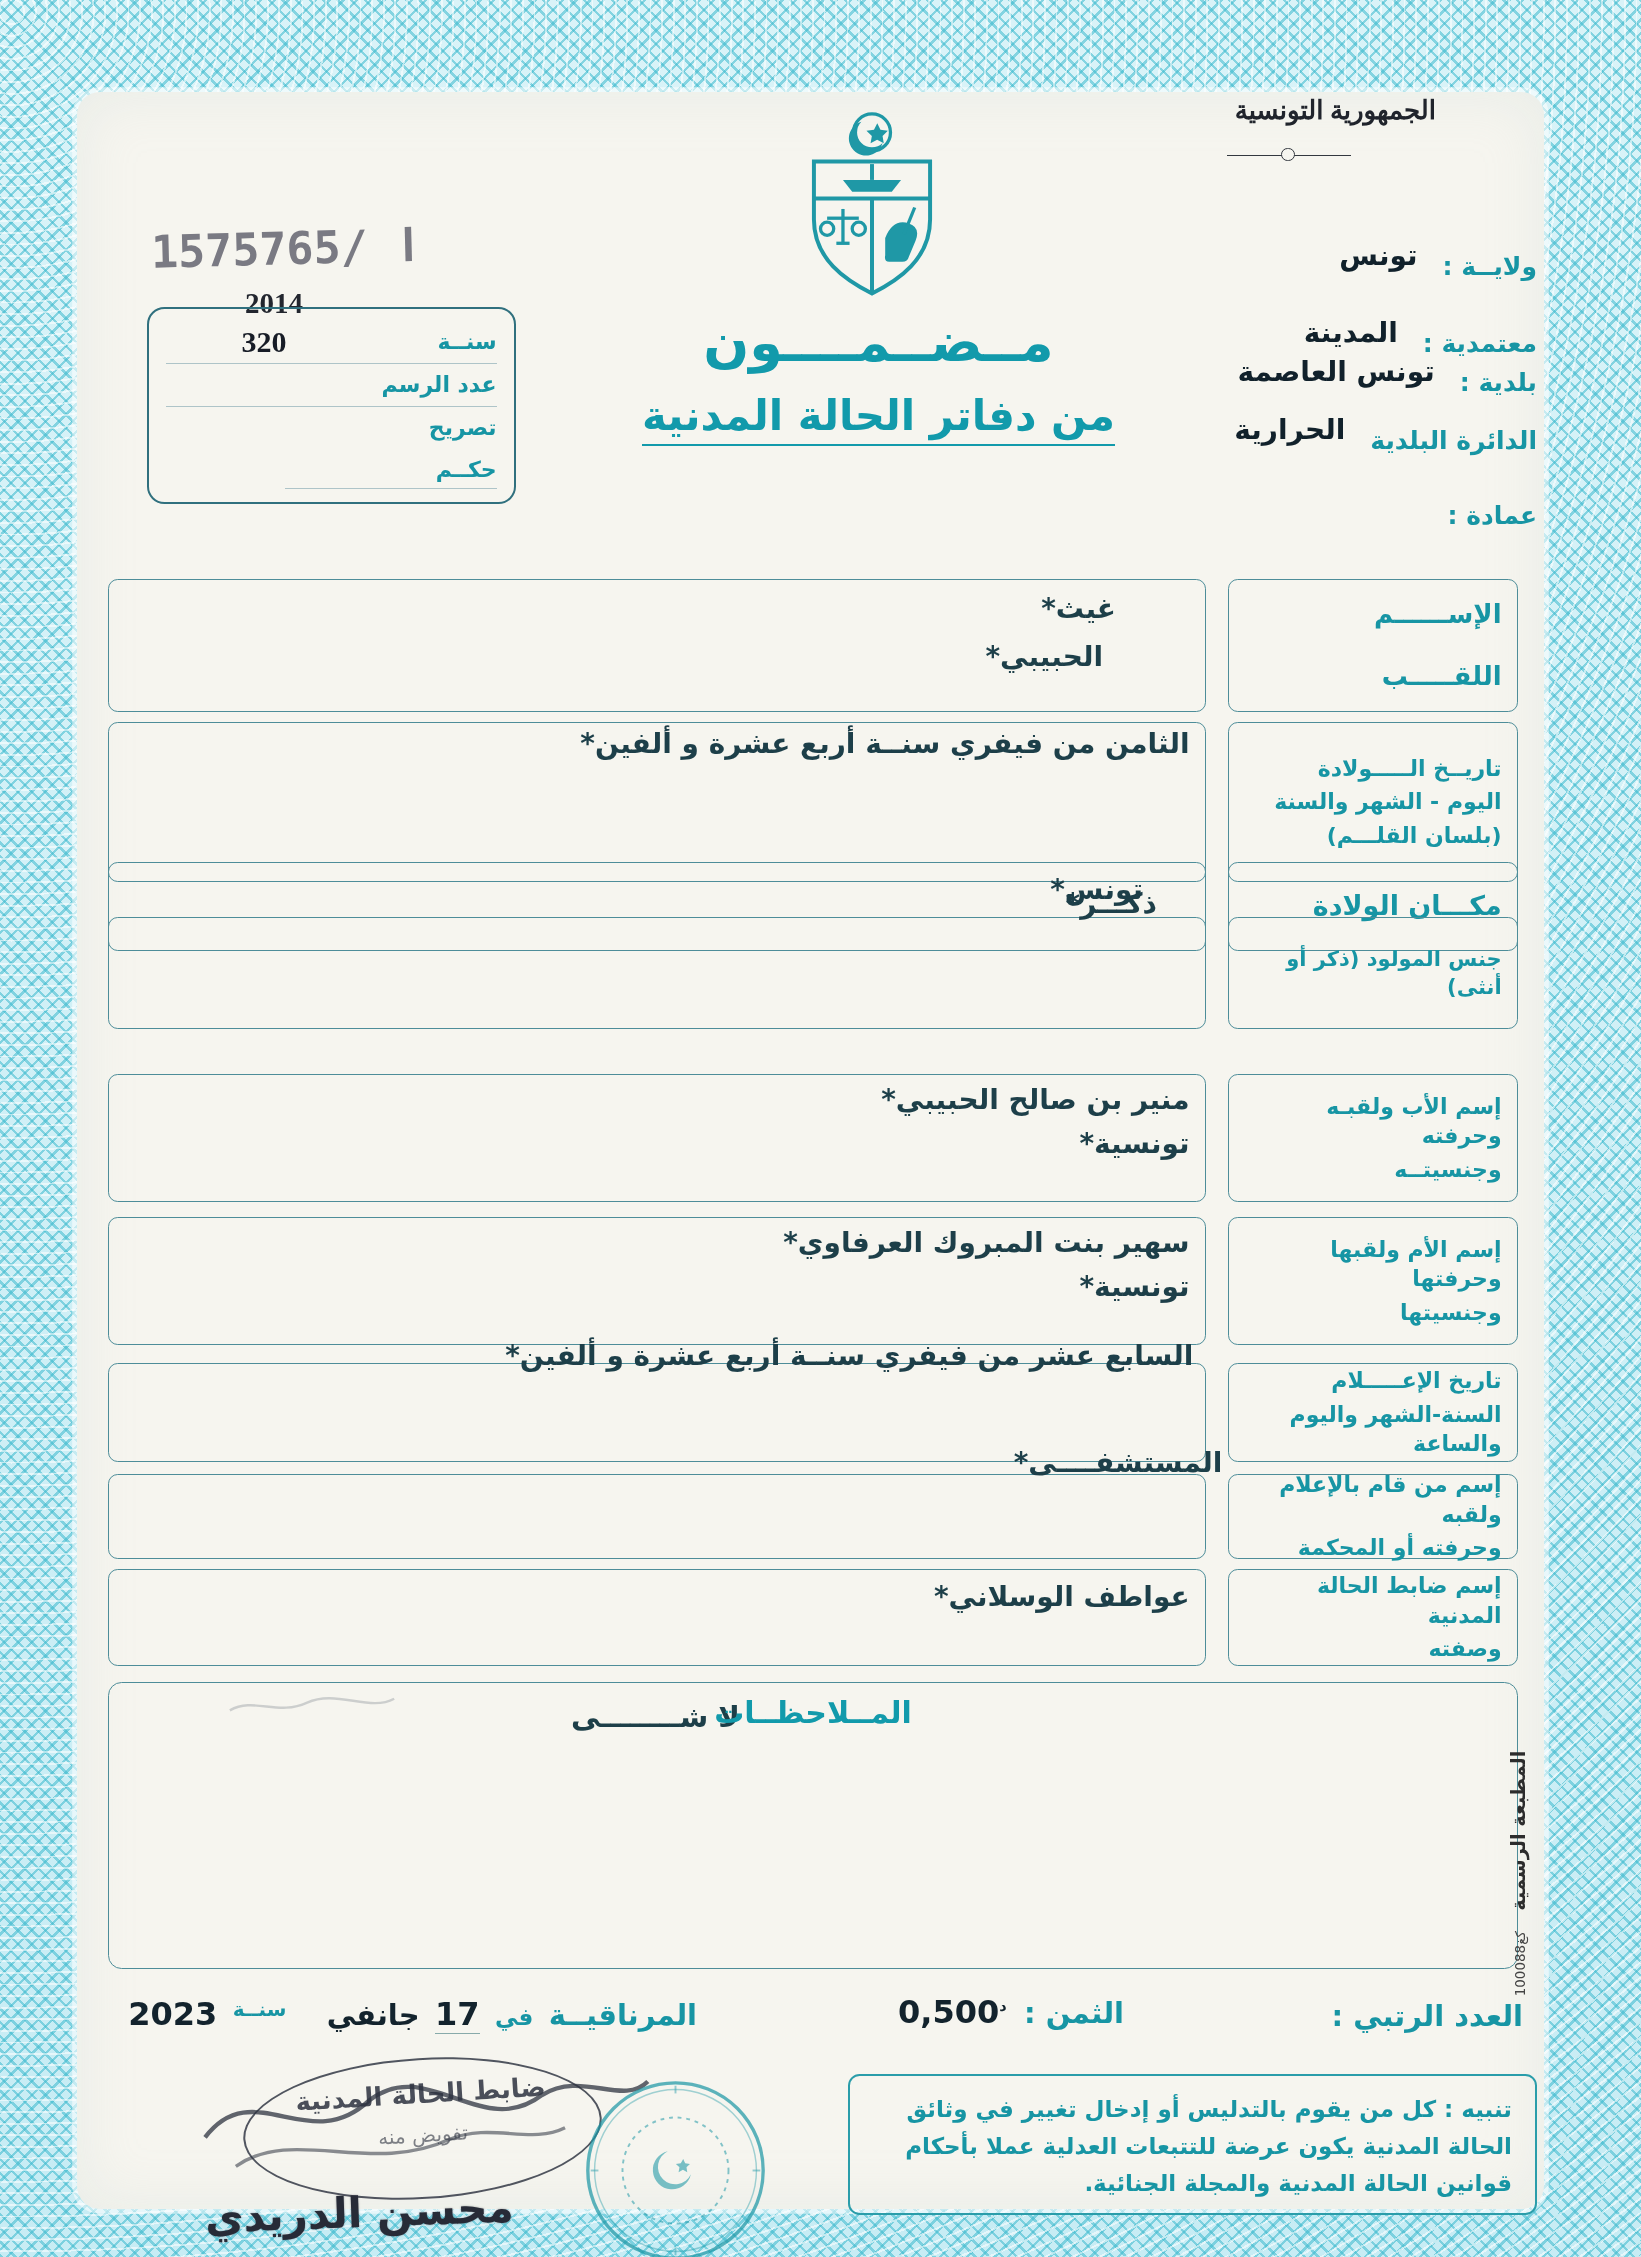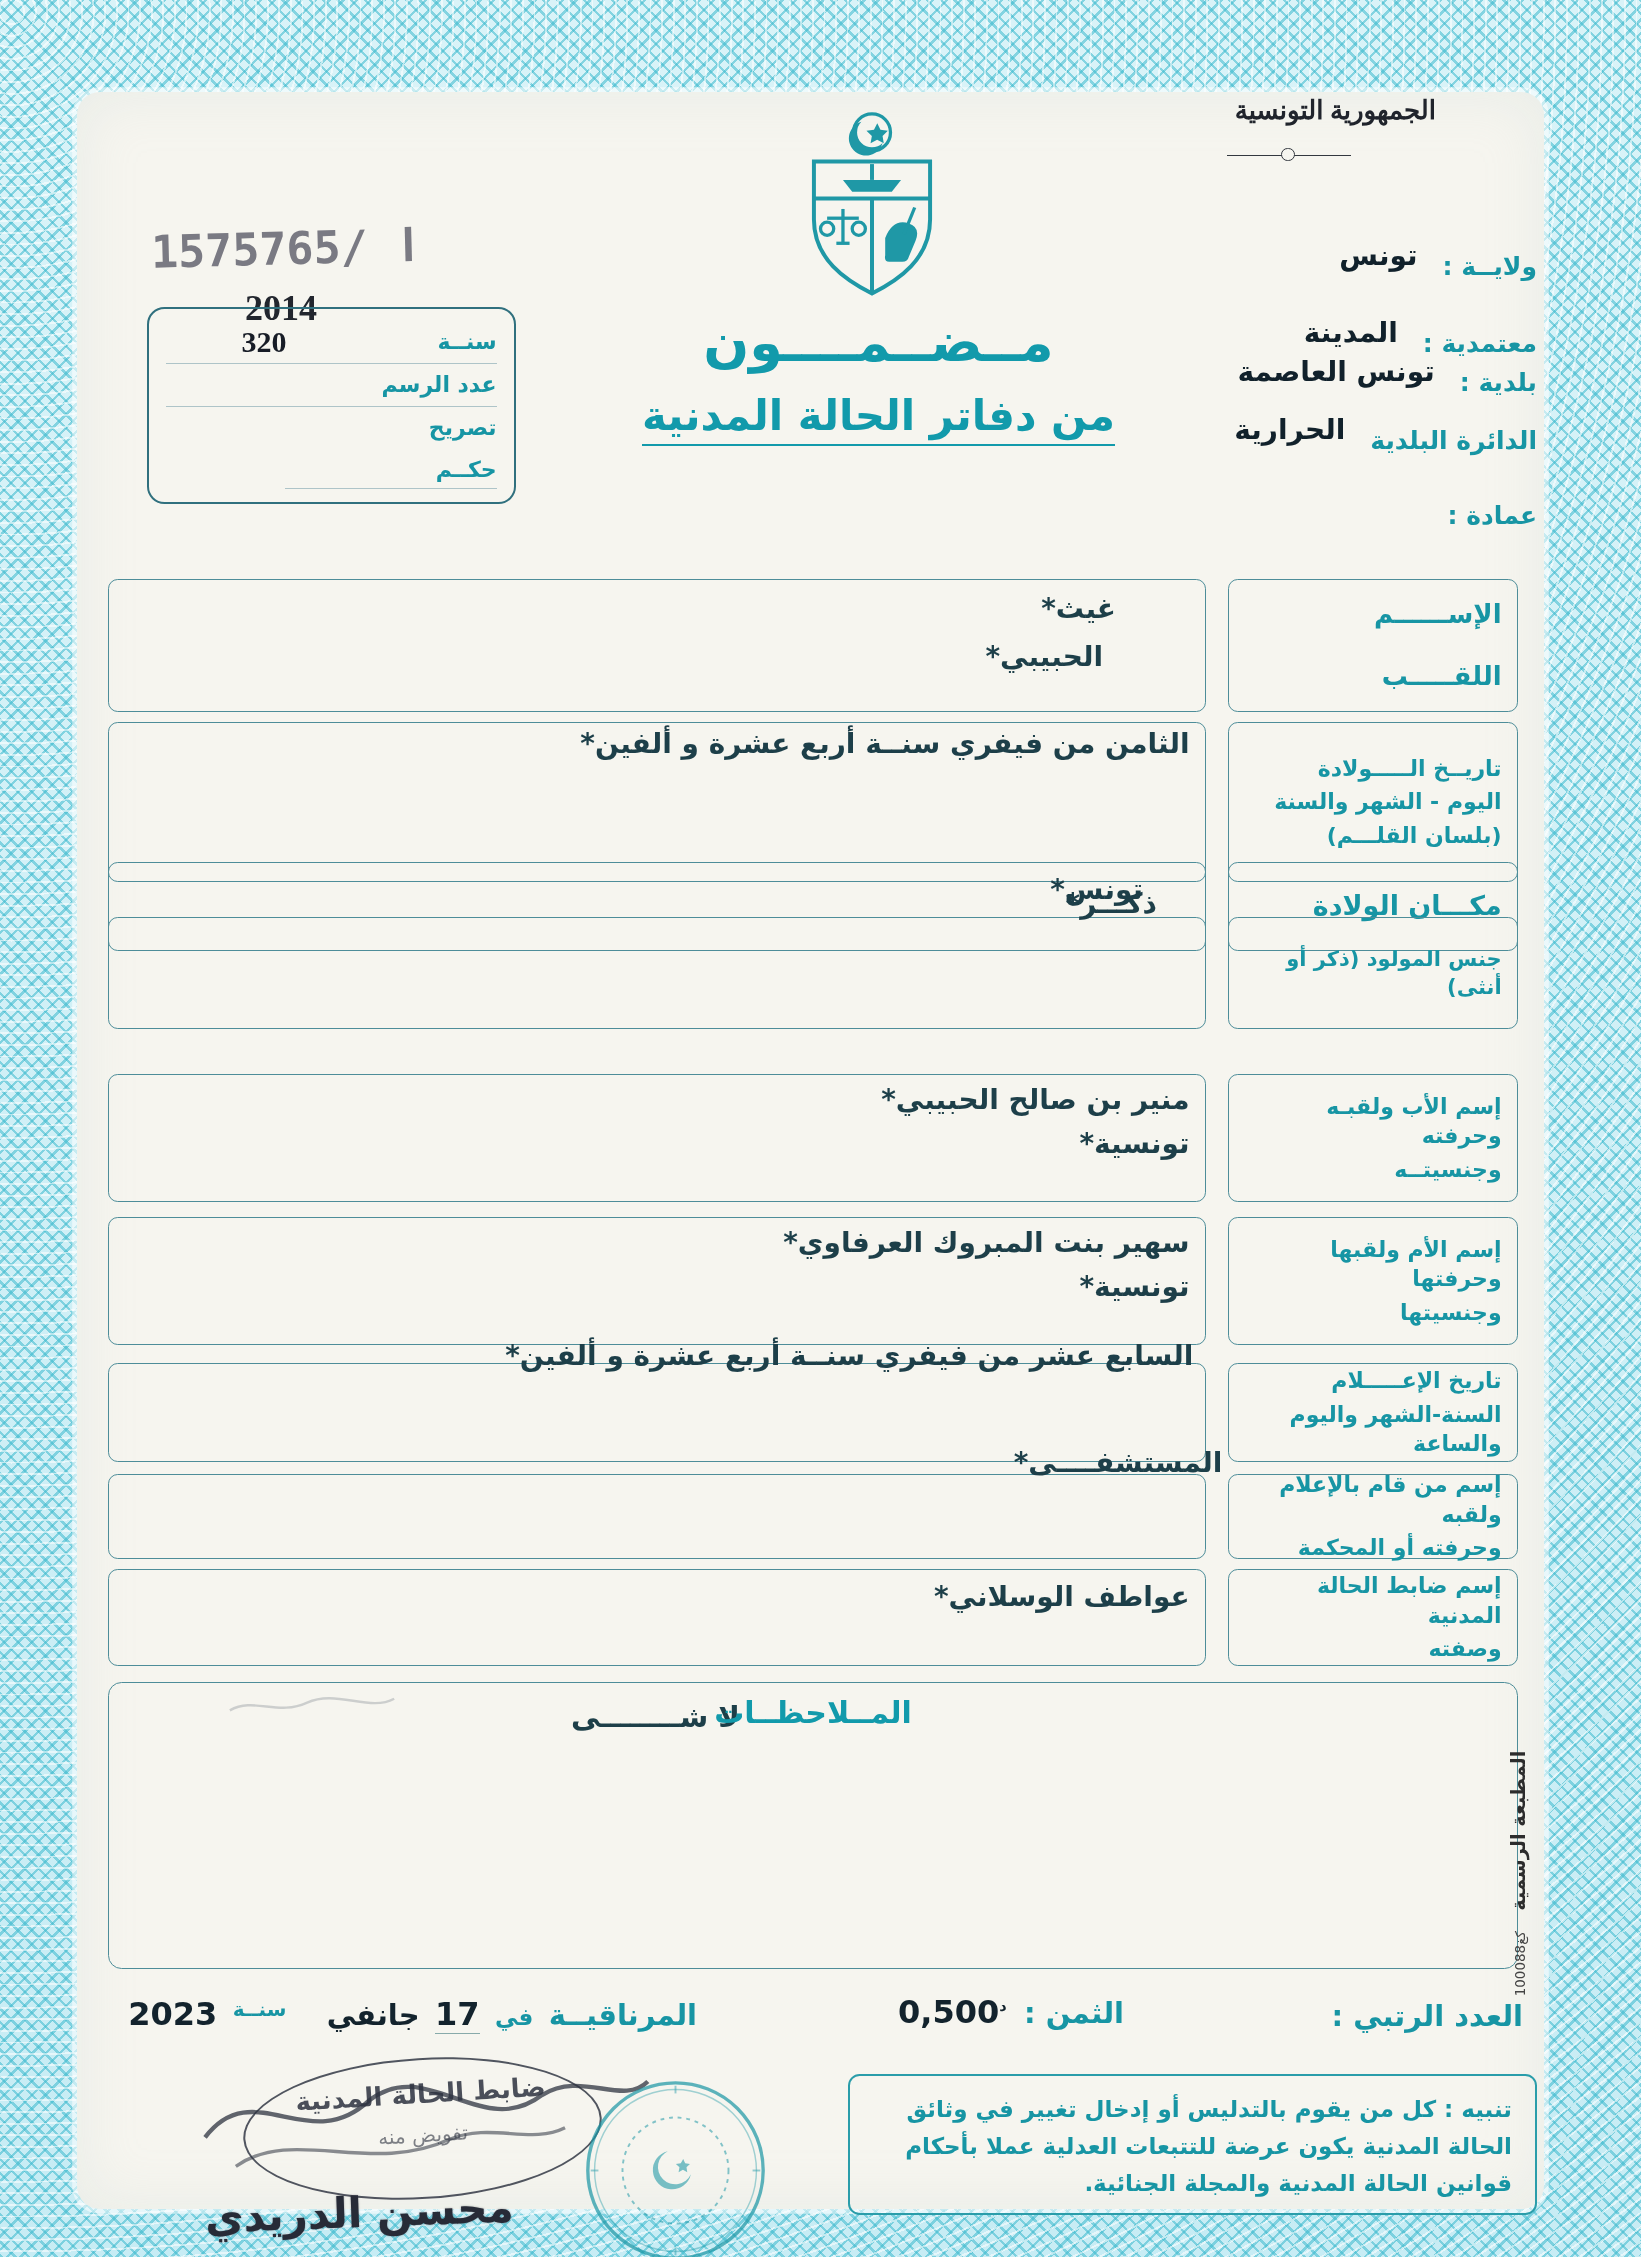--- a/index.html
+++ b/index.html
@@ -18,21 +18,21 @@
   .republic{position:absolute;top:95px;right:205px;font-size:26px;font-weight:bold;color:#20242c;
     font-family:"Liberation Serif","DejaVu Serif",serif;}
   .flourish{position:absolute;top:145px;right:290px;width:124px;height:9.7px;border-bottom:1.9px solid #33383f;}
   .flourish::after{content:"";position:absolute;left:54px;top:2.9px;width:11.6px;height:11.6px;border:1.9px solid #33383f;
     border-radius:50%;background:#f6f5ef;}
   .emblem{position:absolute;left:790px;top:106px;}
   .serial-stamp{position:absolute;left:151px;top:222px;direction:ltr;color:#70707a;
     font-family:"DejaVu Sans Mono",monospace;font-size:45px;font-weight:bold;letter-spacing:6.8px;
     transform:rotate(-1.5deg);opacity:.92;}
   .serial-stamp .pfx{margin-right:25px;letter-spacing:1.9px;}
-  .year-hand{position:absolute;left:245px;top:287px;font-size:36px;font-weight:bold;color:#22262e;
+  .year-hand{position:absolute;left:245px;top:287px;font-size:29px;font-weight:bold;color:#22262e;
     font-family:"Liberation Serif","DejaVu Serif",serif;}
   .register-box{position:absolute;left:147px;top:307px;width:369px;height:197px;border:2.4px solid #30707e;
     border-radius:17.4px;direction:rtl;padding:11.6px 17.4px;box-sizing:border-box;}
   .rb-row{display:flex;justify-content:space-between;align-items:center;height:42px;color:#1795a4;
     font-size:22px;font-weight:bold;}
   .rb-row.sep{border-bottom:1.4px solid #aec4c8;}
   .rb-row .rb-val{font-size:30px;font-weight:bold;color:#171c26;margin-left:75px;
     font-family:"Liberation Serif","DejaVu Serif",serif;}
   .rb-row.shortline{position:relative;}
   .rb-row.shortline::after{content:"";position:absolute;bottom:1.9px;right:0;width:64%;border-bottom:1.4px solid #aec4c8;}

